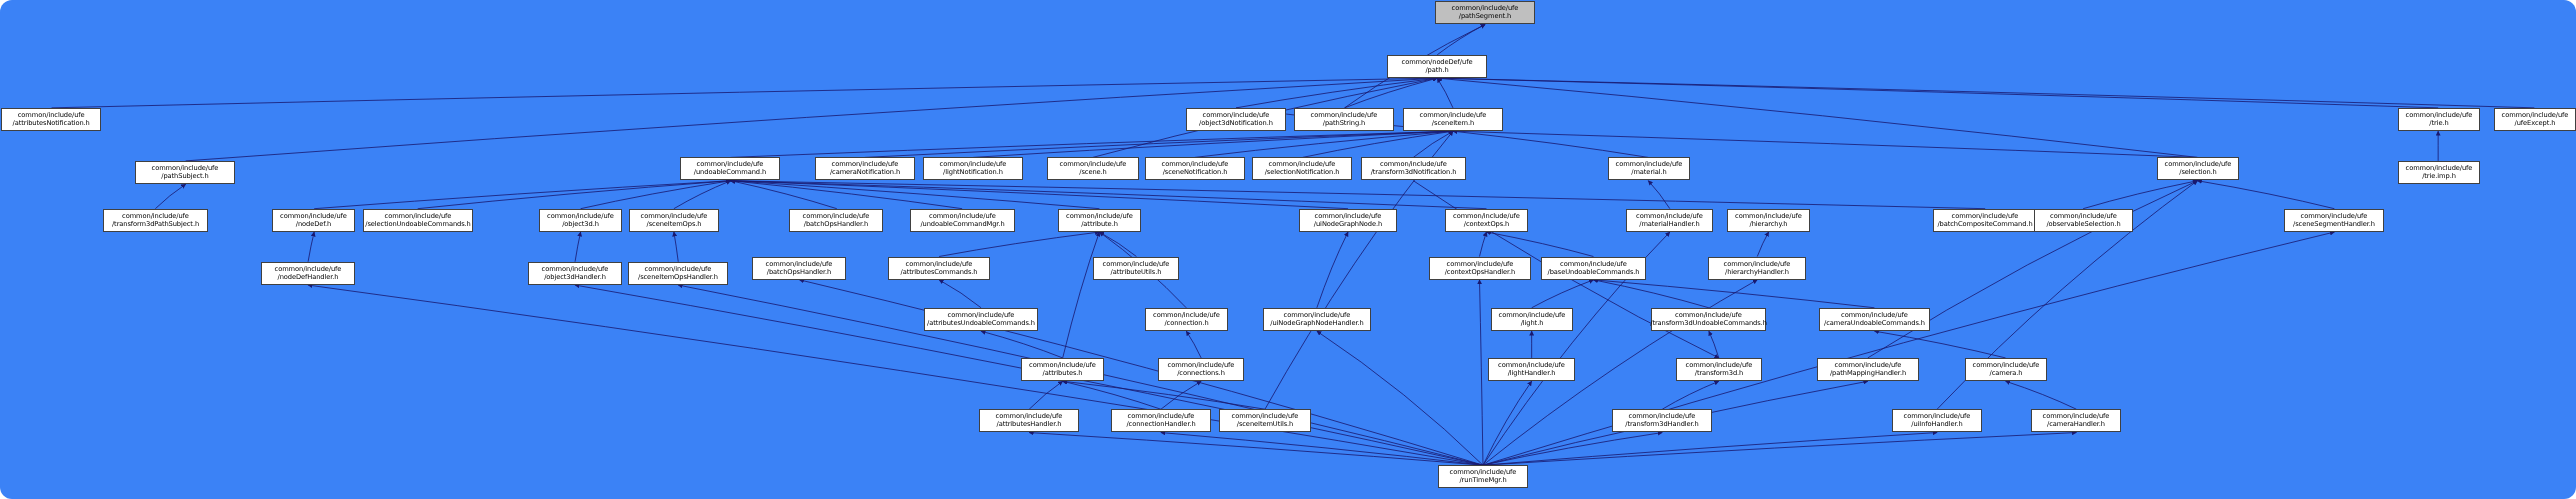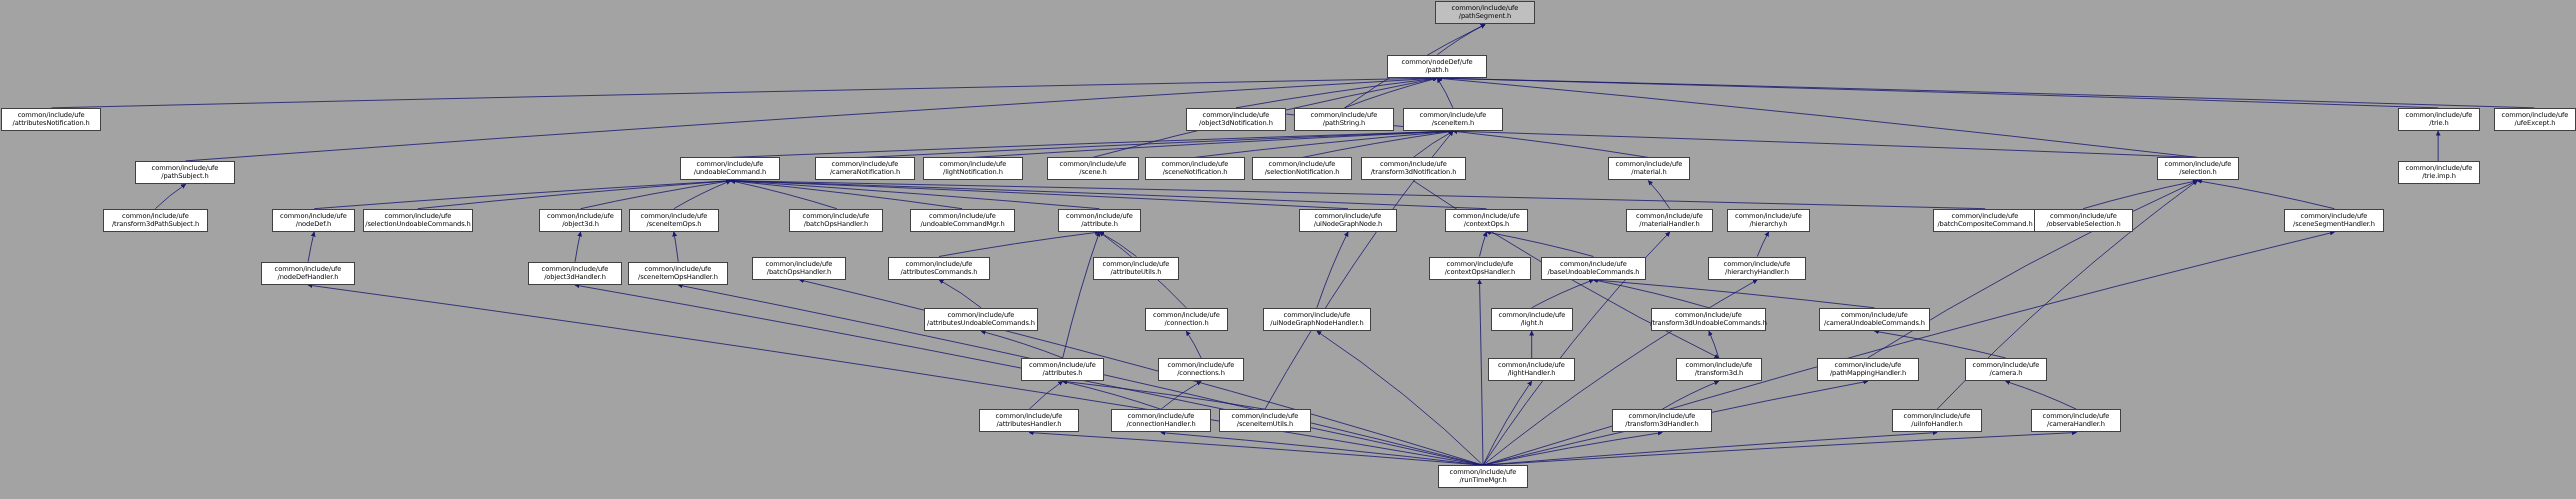--- a/index.html
+++ b/index.html
@@ -4,23 +4,24 @@
 <style>
   html, body {
     margin: 0;
     padding: 0;
     background: #ffffff;
   }
   #graph-root {
     position: relative;
     width: 2576px;
     height: 499px;
-    background: #a3a3a3;
+    background: #3b82f6;
     font-family: "DejaVu Sans", "Liberation Sans", sans-serif;
     overflow: hidden;
+    border-radius: 12px;
   }
   #edge-layer {
     position: absolute;
     left: 0; top: 0;
     width: 2576px;
     height: 499px;
     pointer-events: none;
   }
   .node {
     position: absolute;

